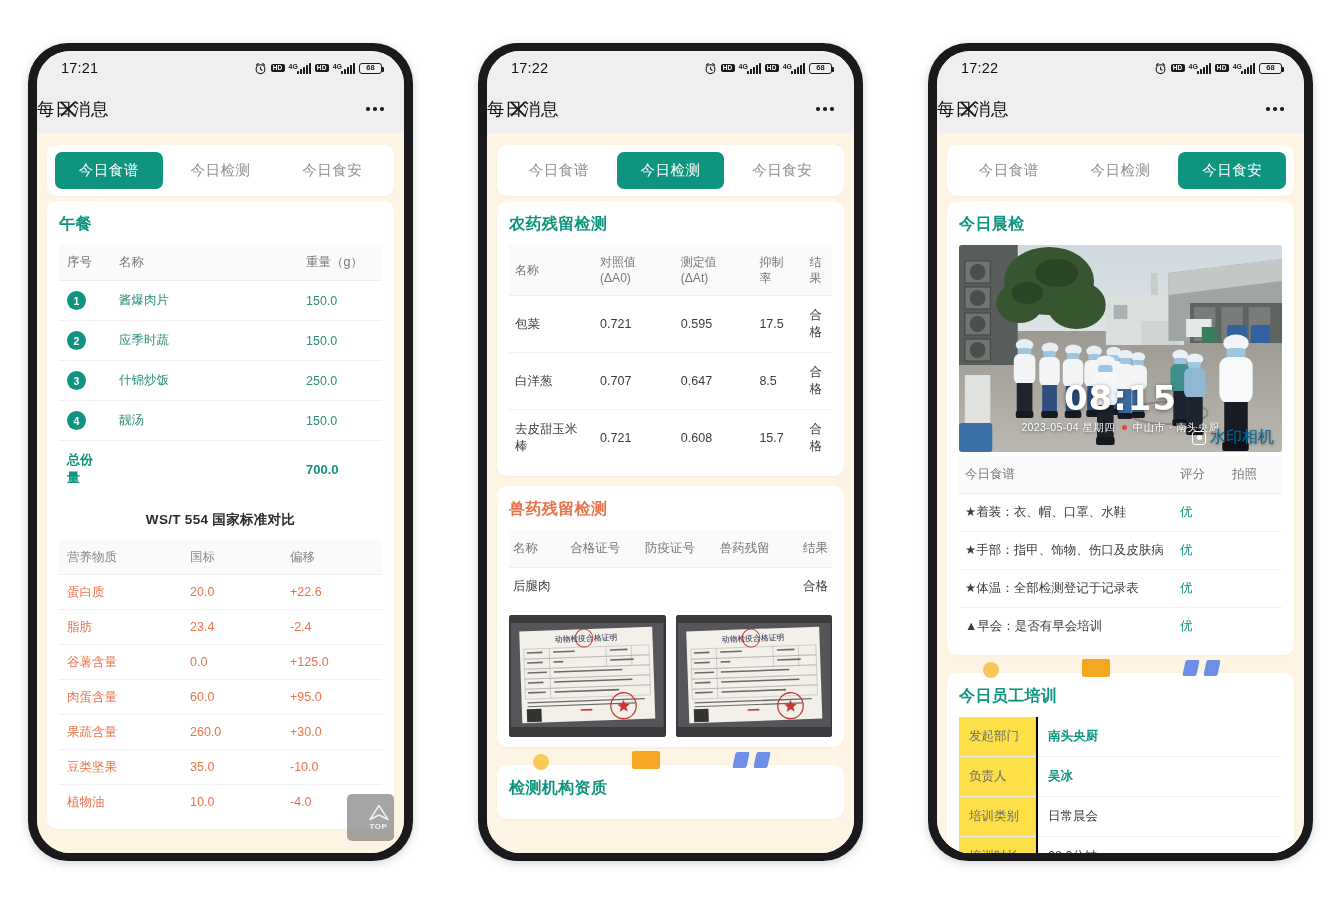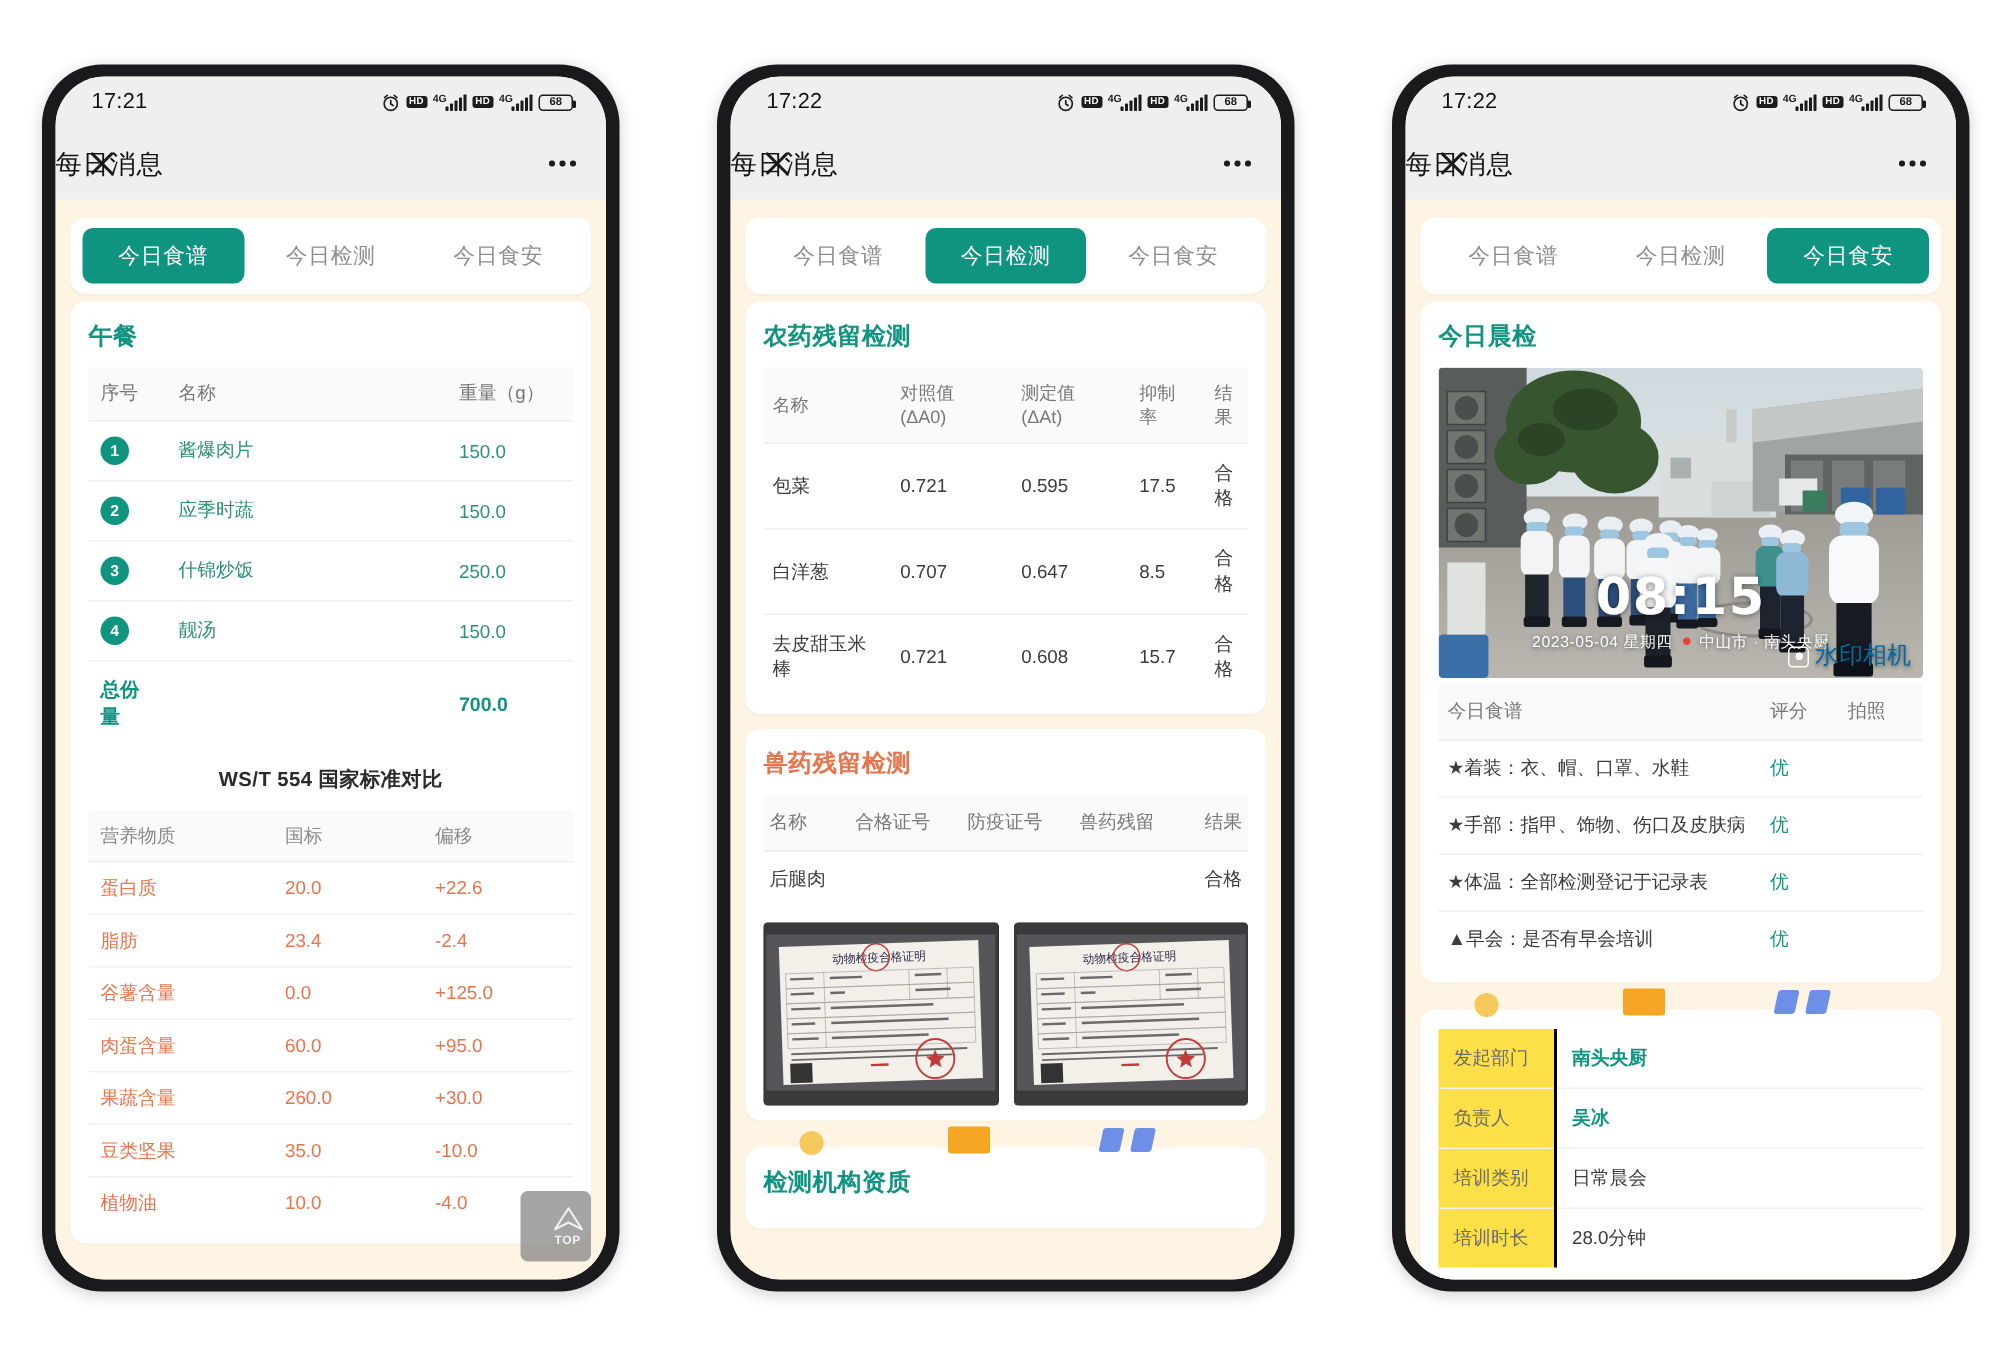--- a/index.html
+++ b/index.html
@@ -902,20 +902,21 @@
         </div>
 
         <div class="confetti">
           <i class="cf-circle"></i>
           <i class="cf-sq"></i>
           <i class="cf-p1"></i>
           <i class="cf-p2"></i>
         </div>
 
         <div class="card">
+          <div class="card-title">今日员工培训</div>
           <table class="tbl train">
             <tbody>
               <tr>
                   <td>发起部门</td>
                   <td class="val-teal">南头央厨</td>
                 </tr>
               <tr>
                   <td>负责人</td>
                   <td class="val-teal">吴冰</td>
                 </tr>

